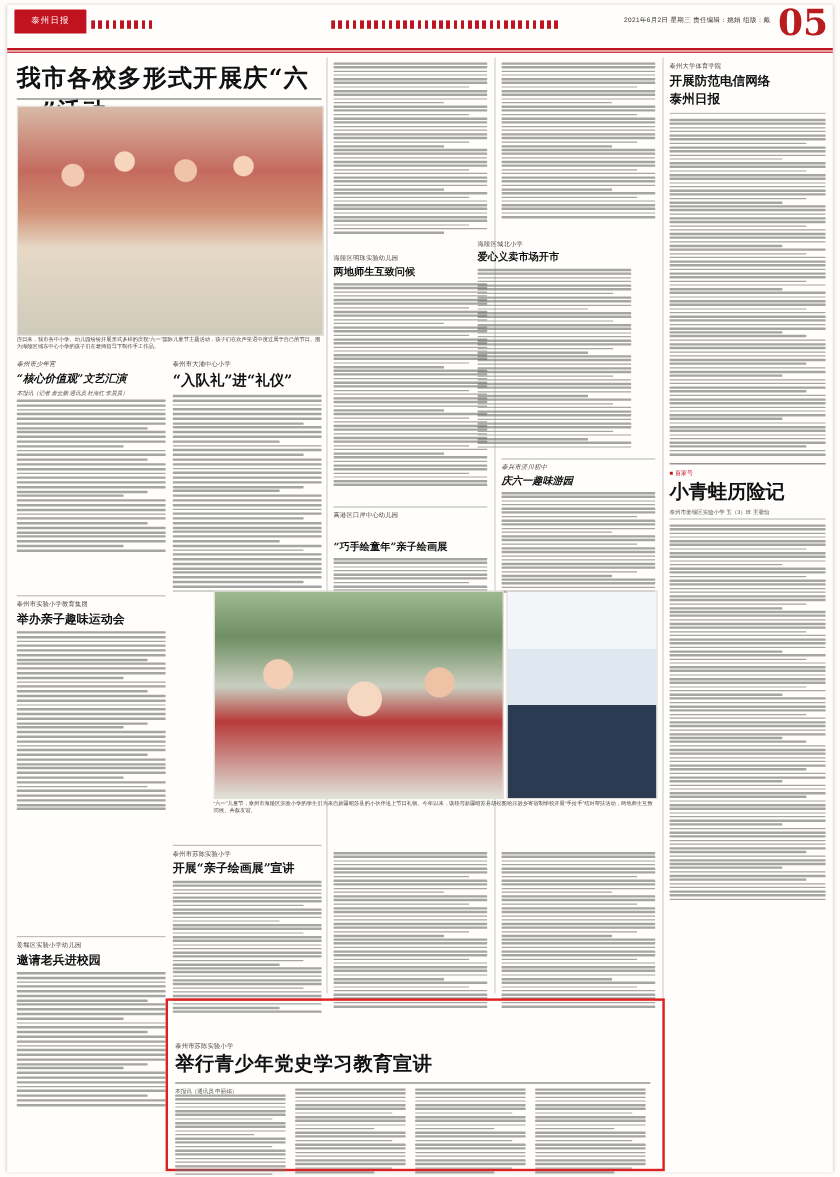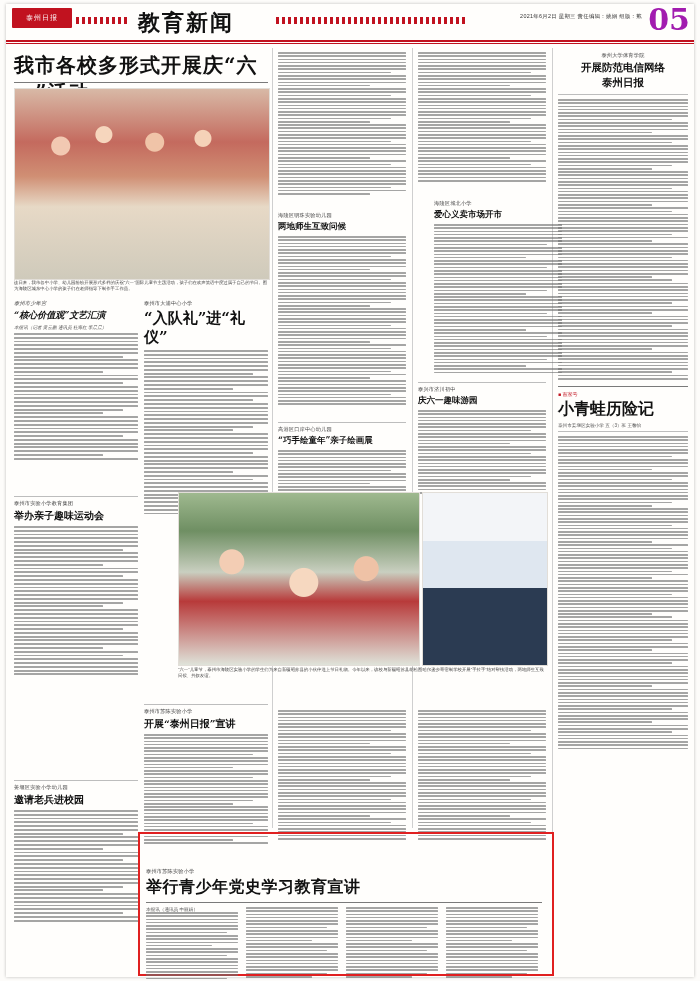--- a/index.html
+++ b/index.html
@@ -18,21 +18,21 @@
   .logo{position:absolute;left:6px;top:4px;width:60px;height:20px;background:#c1121f;
         border-radius:1px;}
   .logo .lg-txt{color:#fff;font-size:7px;letter-spacing:1px;text-align:center;line-height:20px;}
   .mh-rule{position:absolute;left:70px;top:13px;width:52px;height:7px;
            background:repeating-linear-gradient(90deg,#c1121f 0 3px,#fff 3px 6px);}
   .mh-rule2{position:absolute;left:270px;top:13px;width:190px;height:7px;
            background:repeating-linear-gradient(90deg,#c1121f 0 3px,#fff 3px 6px);}
   .mh-title{position:absolute;left:132px;top:4px;font-size:22px;font-weight:bold;color:#111;
             letter-spacing:2px;font-family:"DejaVu Serif","Liberation Serif",serif;}
   .mh-date{position:absolute;right:52px;top:9px;font-size:5.4px;color:#333;letter-spacing:.3px;}
-  .pagenum{position:absolute;right:4px;top:-2px;font-size:30px;font-weight:bold;color:#a21caf;
+  .pagenum{position:absolute;right:4px;top:-2px;font-size:30px;font-weight:bold;color:#b91c1c;
            font-family:"DejaVu Serif","Liberation Serif",serif;}
   .mh-line{position:absolute;left:0;top:36px;width:688px;height:2px;background:#c1121f;}
   .mh-line2{position:absolute;left:0;top:39px;width:688px;height:1px;background:#c1121f;}
 
   
   .hl{font-family:"DejaVu Serif","Liberation Serif",serif;font-weight:bold;color:#111;}
   .kicker{font-size:5.2px;color:#444;letter-spacing:.2px;}
   .byline{font-size:4.6px;color:#555;}
   .cap{font-size:4.4px;color:#444;line-height:1.45;}
   
@@ -69,21 +69,20 @@
 
 <div id="page">
  <div class="paper">
 
   <div class="masthead">
     <div class="logo">
       <div class="lg-txt">泰州日报</div>
     </div>
     <div class="mh-rule"></div>
     <div class="mh-rule2"></div>
-    <div class="mh-title hl">教育新闻</div>
     <div class="mh-date">2021年6月2日 星期三 责任编辑：姚娟 组版：戴</div>
     <div class="pagenum">05</div>
     <div class="mh-line"></div>
     <div class="mh-line2"></div>
   </div>
 
   <div class="col-rule" style="left:266px;top:44px;height:780px;"></div>
   <div class="col-rule" style="left:406px;top:44px;height:780px;"></div>
   <div class="col-rule" style="left:546px;top:44px;height:920px;"></div>
 
@@ -216,21 +215,21 @@
           <i class=""></i>
           <i class=""></i>
           <i class="m"></i>
           <i class=""></i>
           <i class=""></i>
         </div>
   </div>
 
   <div style="position:absolute;left:138px;top:296px;width:124px;">
     <div class="kicker">泰州市大浦中心小学</div>
-    <div class="hl" style="font-size:15px;margin:2px 0 3px;">“入队礼”进“礼仪”</div>
+    <div class="hl" style="font-size:12px;margin:2px 0 3px;">“入队礼”进“礼仪”</div>
     <div class="tx" id="c2a">
           <i class=""></i>
           <i class=""></i>
           <i class=""></i>
           <i class=""></i>
           <i class=""></i>
           <i class=""></i>
           <i class="m"></i>
           <i class=""></i>
           <i class=""></i>
@@ -374,21 +373,21 @@
           <i class=""></i>
           <i class="m"></i>
           <i class=""></i>
           <i class=""></i>
           <i class=""></i>
         </div>
   </div>
   <div style="position:absolute;left:272px;top:418px;width:128px;">
     <div class="hr" style="margin-bottom:3px;"></div>
     <div class="kicker">高港区口岸中心幼儿园</div>
-    <div class="hl" style="font-size:8.5px;margin:2px 0 3px;">“巧手绘童年”亲子绘画展</div>
+    <div class="hl" style="font-size:8.5px;margin:17px 0 3px;">“巧手绘童年”亲子绘画展</div>
     <div class="tx tiny" id="c3b">
           <i class=""></i>
           <i class=""></i>
           <i class=""></i>
           <i class=""></i>
           <i class=""></i>
           <i class=""></i>
           <i class="m"></i>
           <i class=""></i>
           <i class=""></i>
@@ -453,21 +452,21 @@
           <i class="s"></i>
           <i class=""></i>
           <i class="m"></i>
           <i class=""></i>
           <i class=""></i>
           <i class=""></i>
           <i class=""></i>
           <i class=""></i>
         </div>
   </div>
-  <div style="position:absolute;left:428px;top:196px;width:128px;">
+  <div style="position:absolute;left:392px;top:196px;width:128px;">
     <div class="kicker">海陵区城北小学</div>
     <div class="hl" style="font-size:8.5px;margin:2px 0 3px;">爱心义卖市场开市</div>
     <div class="tx tiny" id="c4a">
           <i class=""></i>
           <i class=""></i>
           <i class=""></i>
           <i class=""></i>
           <i class=""></i>
           <i class=""></i>
           <i class="m"></i>
@@ -505,21 +504,21 @@
           <i class=""></i>
           <i class=""></i>
           <i class=""></i>
           <i class="m"></i>
           <i class=""></i>
           <i class="s"></i>
           <i class=""></i>
           <i class=""></i>
         </div>
   </div>
-  <div style="position:absolute;left:412px;top:378px;width:128px;">
+  <div style="position:absolute;left:412px;top:378px;width:128px;font-style:italic;">
     <div class="hr" style="margin-bottom:3px;"></div>
     <div class="kicker">泰兴市济川初中</div>
     <div class="hl" style="font-size:8.5px;margin:2px 0 3px;">庆六一趣味游园</div>
     <div class="tx tiny" id="c4b">
           <i class=""></i>
           <i class=""></i>
           <i class=""></i>
           <i class=""></i>
           <i class=""></i>
           <i class=""></i>
@@ -539,21 +538,21 @@
           <i class=""></i>
           <i class="m"></i>
           <i class="s"></i>
           <i class=""></i>
           <i class=""></i>
           <i class=""></i>
           <i class=""></i>
         </div>
   </div>
 
-  <div style="position:absolute;left:552px;top:48px;width:130px;text-align:center;">
+  <div style="position:absolute;left:552px;top:48px;width:130px;">
     <div class="kicker">泰州大学体育学院</div>
     <div class="hl" style="font-size:10.5px;margin:2px 0 1px;">开展防范电信网络</div>
     <div class="hl" style="font-size:10.5px;margin:0 0 4px;">泰州日报</div>
     <div class="hr" style="margin-bottom:4px;"></div>
     <div class="tx tiny" id="sb1">
           <i class=""></i>
           <i class=""></i>
           <i class=""></i>
           <i class=""></i>
           <i class=""></i>
@@ -747,21 +746,21 @@
         </div>
   </div>
 
   <div class="photo ph2" style="left:172px;top:488px;width:240px;height:172px;"></div>
   <div class="photo ph3" style="left:416px;top:488px;width:124px;height:172px;"></div>
   <div class="cap" style="position:absolute;left:172px;top:663px;width:368px;">“六一”儿童节，泰州市海陵区实验小学的学生们为来自新疆昭苏县的小伙伴送上节日礼物。今年以来，该校与新疆昭苏县胡松图哈尔逊乡寄宿制学校开展“手拉手”结对帮扶活动，两地师生互致问候、共叙友谊。</div>
 
   <div style="position:absolute;left:138px;top:700px;width:124px;">
     <div class="hr" style="margin-bottom:3px;"></div>
     <div class="kicker">泰州市苏陈实验小学</div>
-    <div class="hl" style="font-size:10px;margin:2px 0 3px;">开展“泰州日报”宣讲</div>
+    <div class="hl" style="font-size:10px;margin:2px 0 3px;">开展“亲子绘画展”宣讲</div>
     <div class="tx tiny" id="c2b">
           <i class=""></i>
           <i class=""></i>
           <i class=""></i>
           <i class=""></i>
           <i class=""></i>
           <i class=""></i>
           <i class="m"></i>
           <i class=""></i>
           <i class=""></i>

